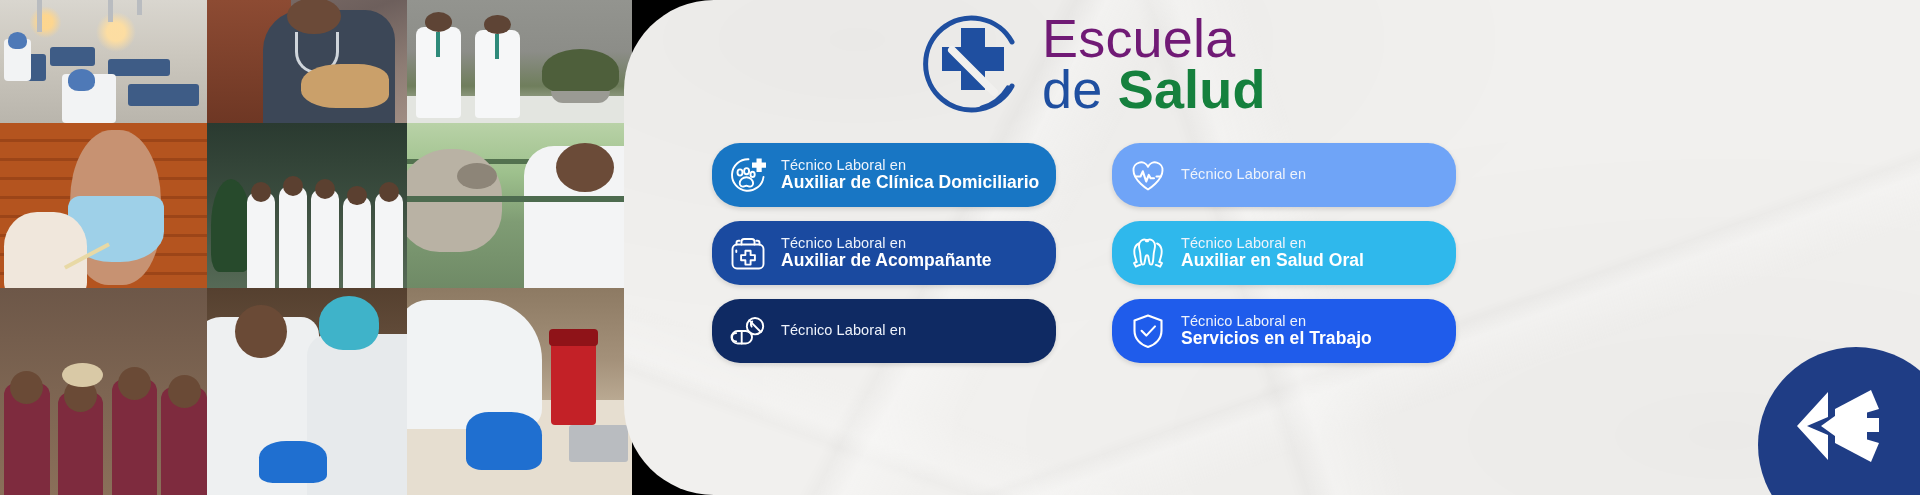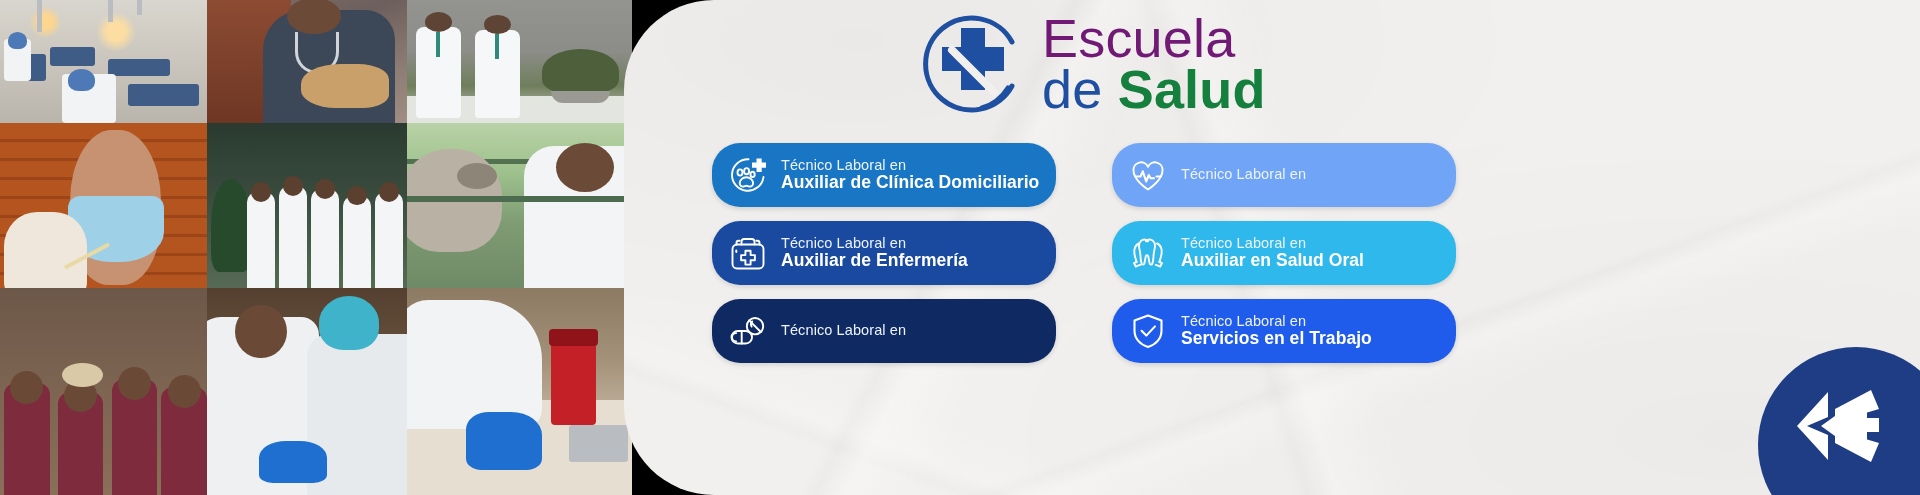--- a/index.html
+++ b/index.html
@@ -320,21 +320,21 @@
           <svg viewBox="0 0 40 40" fill="none" stroke="#fff" stroke-width="1.9" stroke-linecap="round" stroke-linejoin="round">
             <rect x="4.5" y="11.5" width="31" height="24" rx="4.5"></rect>
             <path d="M13.5 11.5V8.6a2.6 2.6 0 0 1 2.6-2.6h7.8a2.6 2.6 0 0 1 2.6 2.6v2.9"></path>
             <path d="M8.5 11.5V9.8a2 2 0 0 1 2-2h1.2M31.5 11.5V9.8a2 2 0 0 0-2-2h-1.2"></path>
             <path d="M17.4 17.8h5.2v4.3h4.3v5.2h-4.3v4.3h-5.2v-4.3h-4.3v-5.2h4.3z"></path>
             <path d="M8.3 17.5v1.6"></path>
           </svg>
         </span>
         <span class="pill-text">
           <span class="pill-sub">Técnico Laboral en</span>
-          <span class="pill-title">Auxiliar de Enfermería</span>
+          <span class="pill-title">Auxiliar de Acompañante</span>
         </span>
       </div>
 
       <div class="pill" style="background:#2fb8ec">
         <span class="pill-icon">
           <svg viewBox="0 0 40 40" fill="none" stroke="#fff" stroke-width="1.9" stroke-linecap="round" stroke-linejoin="round">
             <path d="M20 8.2c-2.1-1.7-5.1-2-7 -.3-2.1 1.9-2.3 5.1-1.6 8 .6 2.5 1 5 1.1 7.5.1 2.3.3 5.2 1.1 7.3.5 1.3 2.3 1.3 2.7-.1.6-2.3 1-5 1.4-7.2.3-1.5 2.3-1.5 2.6 0 .4 2.2.8 4.9 1.4 7.2.4 1.4 2.2 1.4 2.7.1.8-2.1 1-5 1.1-7.3.1-2.5.5-5 1.1-7.5.7-2.9.5-6.1-1.6-8-1.9-1.7-4.9-1.4-7 .3z"></path>
             <path d="M11 10.5c-1.9.6-3.6 2.6-4.3 5-.7 2.5-.4 5.4.4 8.3.5 1.8 1.1 3.6 1.5 5.2"></path>
             <path d="M8.6 29c-.9.3-1.8.7-2.6 1.1l1.8 3.6c1.5-.8 3-1.4 4.4-1.8"></path>
             <path d="M29 10.5c1.9.6 3.6 2.6 4.3 5 .7 2.5.4 5.4-.4 8.3-.5 1.8-1.1 3.6-1.5 5.2"></path>

